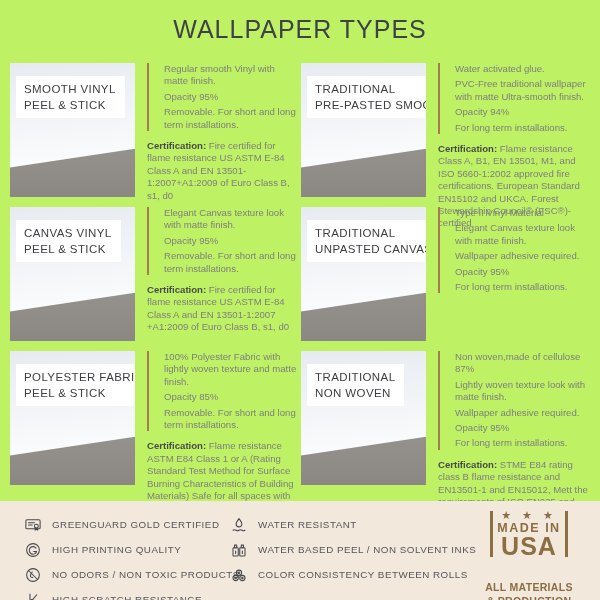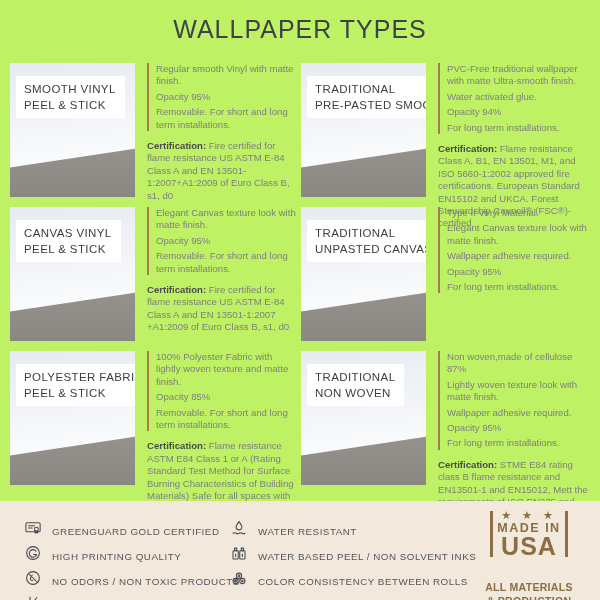--- a/index.html
+++ b/index.html
@@ -24,32 +24,32 @@
             overflow:hidden; }
   .floor  { position:absolute; left:0; right:0; bottom:0; top:0;
             background:linear-gradient(180deg,#a8a4a0 0%,#97938f 55%,#8b8783 100%);
             clip-path:polygon(0 78%, 100% 64%, 100% 100%, 0 100%); }
   .sample-label { position:absolute; top:13px; left:6px; background:rgba(255,255,255,0.96);
             padding:5px 9px 5px 8px; font-size:11.5px; line-height:16px; font-weight:500;
             letter-spacing:0.4px; color:#3c3e41; white-space:nowrap; }
 
   .info { margin-left:12px; width:151px; font-size:9.6px; line-height:12.4px; color:#7e7e80; }
   .desc { border-left:2px solid #a87c51; padding-left:7px; }
-  .desc p { margin:0 0 3px 0; }
+  .desc p { margin:0 0 3px 8px; }
   .desc p:empty { display:none; }
   .cert { margin-top:9px; }
   .cert b { color:#4a4a4c; font-weight:bold; }
 
   
   .footer { position:absolute; left:0; top:501px; width:600px; height:99px;
             background:#f2e8dc; }
   .badge-col { position:absolute; top:11px; }
   .badge-col.c1 { left:24px; }
   .badge-col.c2 { left:230px; }
-  .badge-row { display:flex; align-items:flex-end; height:25px; }
+  .badge-row { display:flex; align-items:center; height:25px; }
   .badge-icon { width:18px; height:18px; flex:0 0 auto; margin-right:10px;
                 display:flex; align-items:center; justify-content:center; }
   .badge-icon svg { stroke:#47484c; fill:none; stroke-width:1.4;
                     stroke-linecap:round; stroke-linejoin:round; }
   .badge-label { font-size:9.8px; letter-spacing:0.5px; color:#55565a; white-space:nowrap; }
 
   .usa-block { position:absolute; left:481px; top:8px; width:96px; text-align:center;
                color:#8c6e42; }
   .usa-logo { display:flex; justify-content:center; align-items:stretch; }
   .usa-bar  { width:3px; background:#8c6e42; margin-top:2px; }
@@ -89,22 +89,22 @@
   <div class="panel p1">
     <div class="sample">
       <div class="floor"></div>
       <div class="sample-label">
         <div>TRADITIONAL</div>
         <div>PRE-PASTED SMOOTH</div>
       </div>
     </div>
     <div class="info">
       <div class="desc">
+        <p>Water activated glue.</p>
         <p>PVC-Free traditional wallpaper with matte Ultra-smooth finish.</p>
-        <p>Water activated glue.</p>
         <p>Opacity 94%</p>
         <p>For long term installations.</p>
 
       </div>
       <p class="cert"><b>Certification:</b> <span>Flame resistance Class A, B1, EN 13501, M1, and ISO 5660-1:2002 approved fire certifications. European Standard EN15102 and UKCA. Forest Stewardship Council® (FSC®)-certified</span></p>
     </div>
   </div>
 
   <div class="panel p2">
     <div class="sample">

